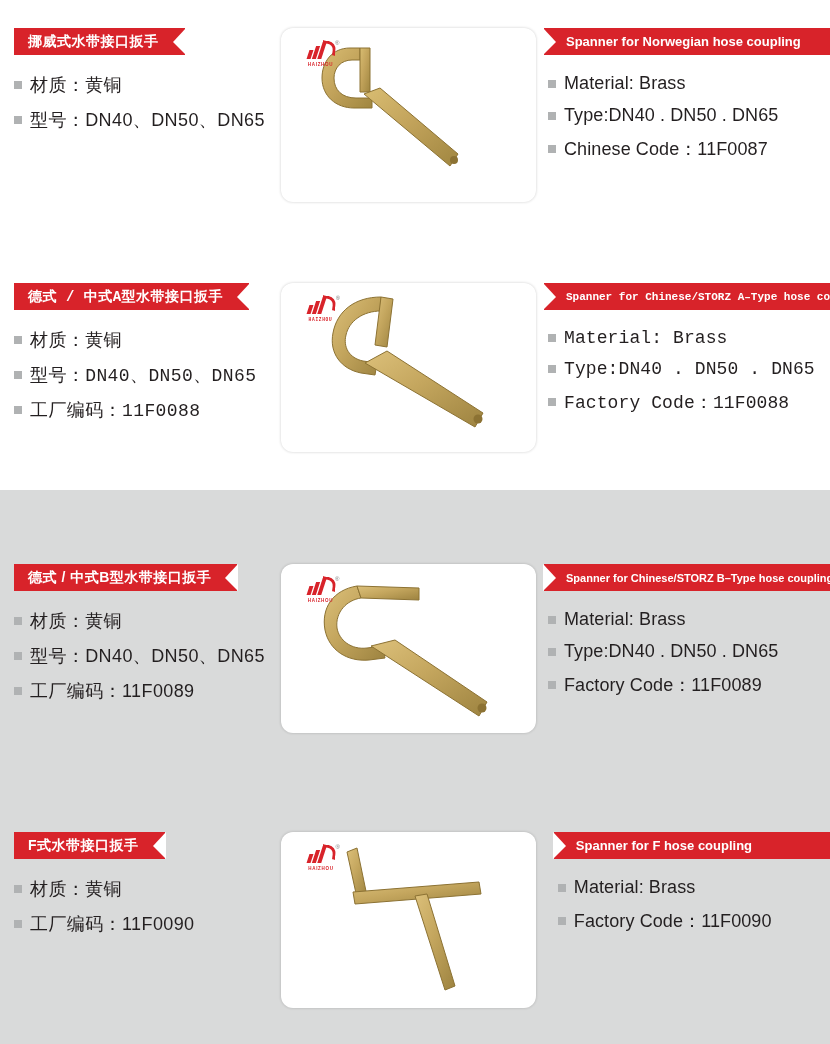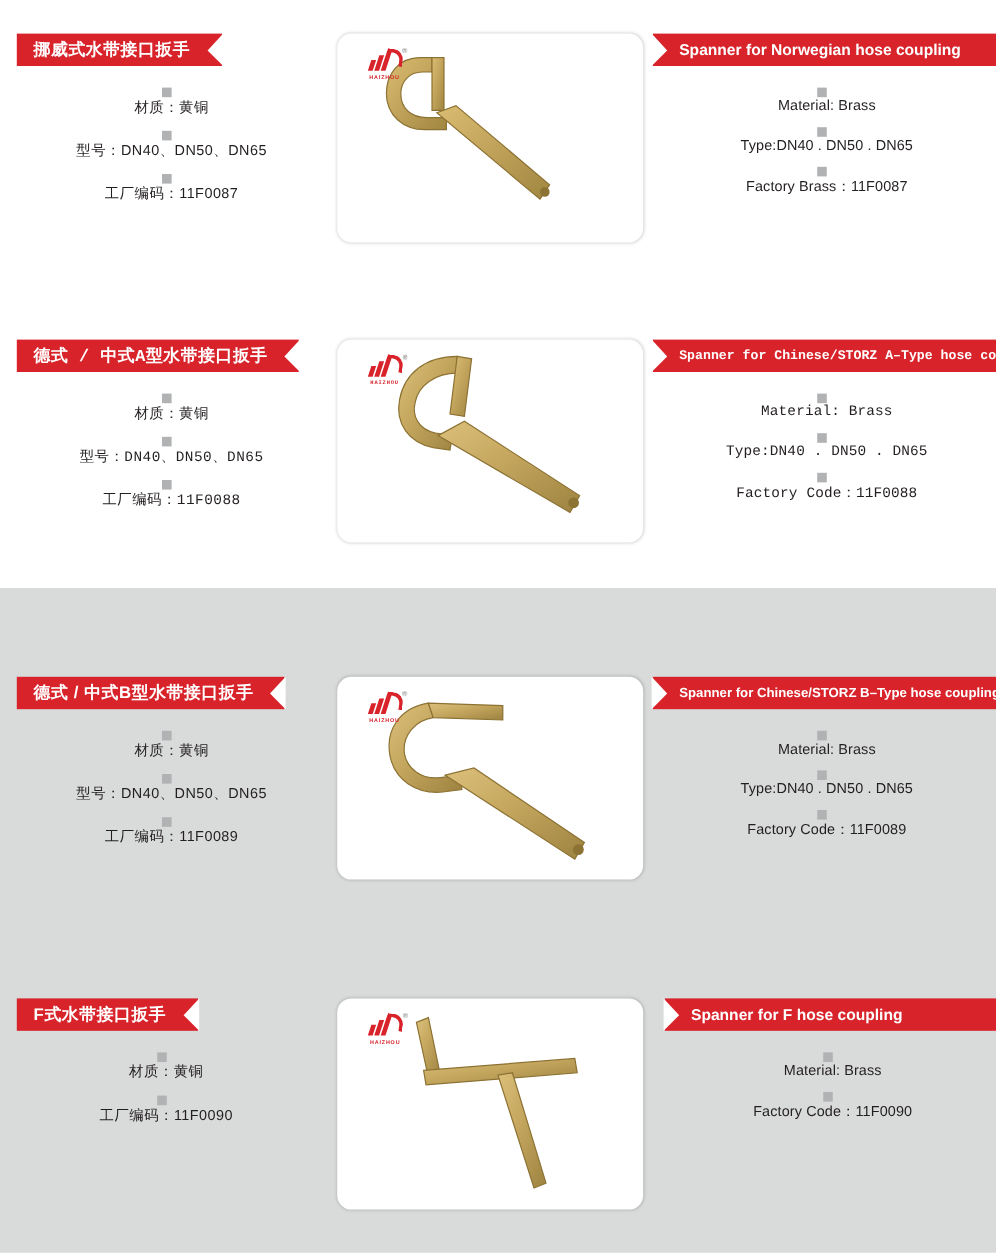--- a/index.html
+++ b/index.html
@@ -110,23 +110,22 @@
   
   .spec-list {
     margin-top: 18px;
     list-style: none;
     padding: 0;
   }
   .spec-item {
     display: flex;
     align-items: center;
     margin-bottom: 11px;
-    font-size: 12px;
+    font-size: 18px;
     color: #231f20;
-    flex-direction: column;
   }
   .spec-bullet {
     width: 8px;
     height: 8px;
     background: #b0b2b3;
     margin-right: 8px;
     flex: none;
   }
   .spec-text-cn {
     letter-spacing: 0.4px;
@@ -214,24 +213,20 @@
         <span class="ribbon-title-cn">挪威式水带接口扳手</span>
       </div>
       <ul class="spec-list">
         <li class="spec-item">
           <span class="spec-bullet"></span>
           <span class="spec-text-cn">材质：黄铜</span>
         </li>
         <li class="spec-item">
           <span class="spec-bullet"></span>
           <span class="spec-text-cn">型号：DN40、DN50、DN65</span>
-        </li>
-        <li class="spec-item">
-          <span class="spec-bullet"></span>
-          <span class="spec-text-cn">工厂编码：11F0087</span>
         </li>
       </ul>
     </div>
 
     <div class="col-center">
       <div class="photo-card" style="height:174px;">
         <div class="logo">
           <div class="logo-mark">
             <span class="bar b1"></span>
               <span class="bar b2"></span>
@@ -265,21 +260,21 @@
         <li class="spec-item">
           <span class="spec-bullet"></span>
           <span class="spec-text-en">Material: Brass</span>
         </li>
         <li class="spec-item">
           <span class="spec-bullet"></span>
           <span class="spec-text-en">Type:DN40 . DN50 . DN65</span>
         </li>
         <li class="spec-item">
           <span class="spec-bullet"></span>
-          <span class="spec-text-en">Factory Brass：11F0087</span>
+          <span class="spec-text-en">Chinese Code：11F0087</span>
         </li>
       </ul>
     </div>
   </div>
 
   <div class="product-row" style="top:283px;font-family:Liberation Mono, monospace;">
     <div class="col-left">
       <div class="ribbon ribbon-left">
         <span class="ribbon-title-cn">德式 / 中式A型水带接口扳手</span>
       </div>

